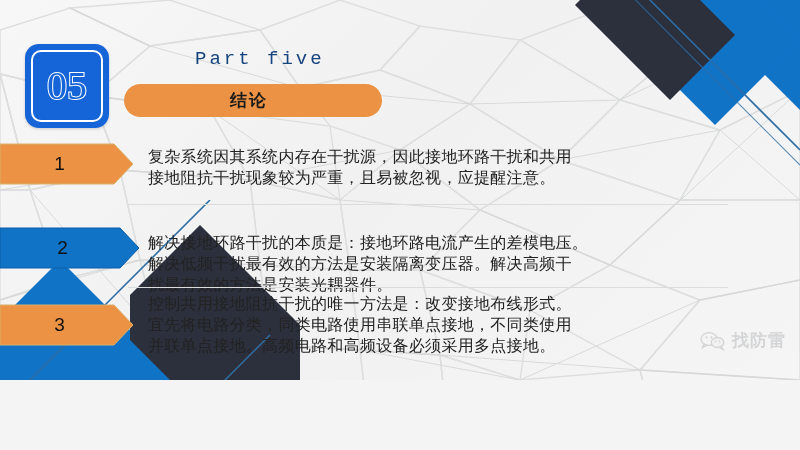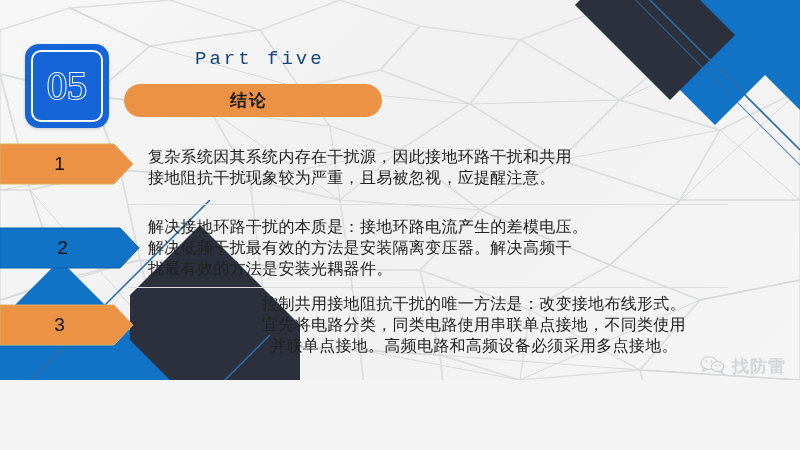--- a/index.html
+++ b/index.html
@@ -101,22 +101,22 @@
     letter-spacing:.3px;
     white-space:pre-line;
   }
   .divider {
     position:absolute; left:128px; right:72px; height:1px;
     background:#dcdcdc; z-index:3;
   }
 
   
   .watermark {
-    position:absolute; right:14px; bottom:2px;
-    display:flex; align-items:flex-start; gap:6px;
+    position:absolute; right:14px; bottom:28px;
+    display:flex; align-items:center; gap:6px;
     z-index:5; opacity:.55;
   }
   .wm-text {
     font-size:17px; color:#b9bbbd; font-weight:700; letter-spacing:1px;
   }
 </style>
 </head>
 <body>
 
 <div class="slide">
@@ -214,34 +214,34 @@
     </div>
     <div class="divider" style="top:62px;"></div>
 
     <div class="row row-2" style="padding-top:12px;">
       <div class="arrow-wrap" style="margin-top:10px;">
         <svg class="arrow" width="139" height="44" viewBox="0 0 139 44">
           <polygon points="0,2 120,2 139,22 120,42 0,42" fill="#1073c6" stroke="#0a5ea8" stroke-width="1"></polygon>
         </svg>
         <div class="arrow-num">2</div>
       </div>
-      <div class="row-text" style="margin-left:9px; margin-top:0px;">解决接地环路干扰的本质是：接地环路电流产生的差模电压。
+      <div class="row-text" style="margin-left:9px; margin-top:16px;">解决接地环路干扰的本质是：接地环路电流产生的差模电压。
 解决低频干扰最有效的方法是安装隔离变压器。解决高频干
 扰最有效的方法是安装光耦器件。</div>
     </div>
     <div class="divider" style="top:145px;"></div>
 
     <div class="row row-3" style="padding-top:13px;">
       <div class="arrow-wrap" style="margin-top:10px;">
         <svg class="arrow" width="133" height="44" viewBox="0 0 133 44">
           <polygon points="0,2 114,2 133,22 114,42 0,42" fill="#eb9244" stroke="#d8b06a" stroke-width="1"></polygon>
         </svg>
         <div class="arrow-num">3</div>
       </div>
-      <div class="row-text" style="margin-left:15px; margin-top:0px;text-align:center;">控制共用接地阻抗干扰的唯一方法是：改变接地布线形式。
+      <div class="row-text" style="margin-left:15px; margin-top:0px;">控制共用接地阻抗干扰的唯一方法是：改变接地布线形式。
 宜先将电路分类，同类电路使用串联单点接地，不同类使用
 并联单点接地。高频电路和高频设备必须采用多点接地。</div>
     </div>
 
   </div>
 
   <div class="watermark">
     <svg width="26" height="20" viewBox="0 0 26 20">
       <ellipse cx="9" cy="8" rx="8" ry="6.4" fill="none" stroke="#b9bbbd" stroke-width="1.4"></ellipse>
       <path d="M4 13 L2.5 16.5 L6.5 14.2 Z" fill="none" stroke="#b9bbbd" stroke-width="1.4"></path>

